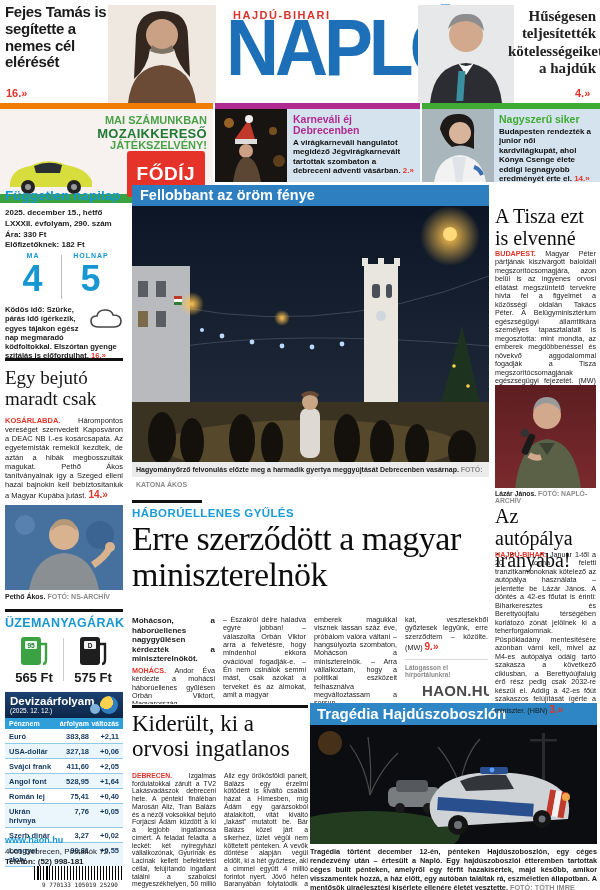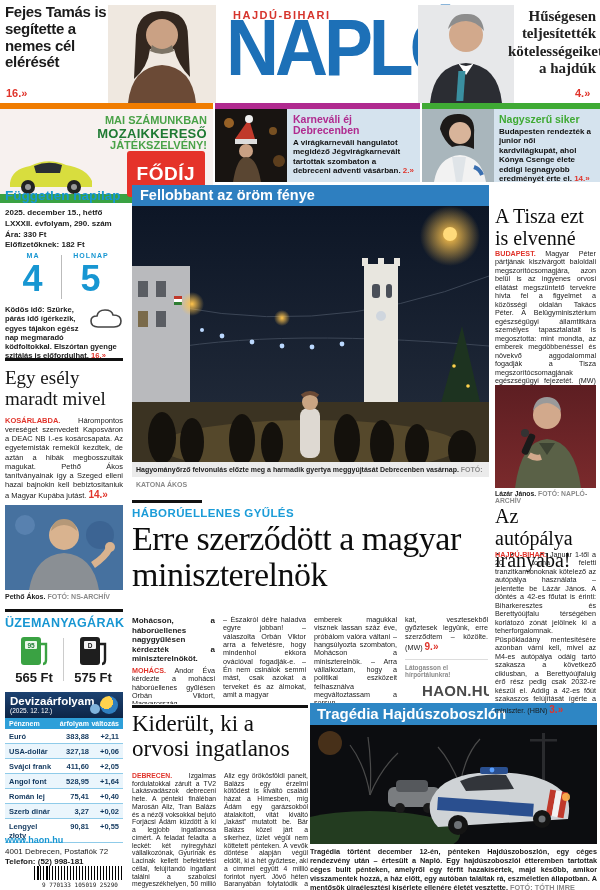--- a/index.html
+++ b/index.html
@@ -227,21 +227,21 @@
       <svg width="34" height="24" viewBox="0 0 34 24">
           <path d="M9 20 Q2 20 2 14 Q2 9 8 9 Q9 3 16 3 Q23 3 24 8 Q32 8 32 14 Q32 20 25 20 Z" fill="#fff" stroke="#444" stroke-width="1.6"></path>
         </svg>
     </span>
     <span>Ködös idő: Szürke, párás idő ígérkezik, egyes tájakon egész nap megmaradó ködfoltokkal. Elszórtan gyenge szitálás is előfordulhat.</span>
     <span class="pageref">16.»</span>
   </div>
 
   <div class="abs rule" style="left:5px;top:358px;width:118px;"></div>
 
-  <div class="abs lr-h1 serif">Egy esély maradt mivel</div>
+  <div class="abs lr-h1 serif">Egy bejutó maradt csak</div>
   <div class="abs lr-body just">
     <span class="tag">KOSÁRLABDA.</span>
     <span>Hárompontos vereséget szenvedett Kaposváron a DEAC NB I.-es kosárcsapata. Az egyetemisták remekül kezdtek, de aztán a hibák megbosszulták magukat. Pethő Ákos tanítványainak így a Szeged elleni hazai bajnokin kell bebiztosítaniuk a Magyar Kupába jutást.</span>
     <span class="pageref ref-inline">14.»</span>
   </div>
 
   <div class="abs" style="left:5px;top:505px;width:118px;height:85px;">
     <svg width="118" height="85" viewBox="0 0 118 85">
       <rect width="118" height="85" fill="#46719f"></rect>
       <circle cx="20" cy="20" r="10" fill="#5d86b3" opacity=".8"></circle>
@@ -311,20 +311,25 @@
       </div>
     <div class="cur-row">
         <div class="c-name">Angol font</div>
         <div class="c-rate">528,95</div>
         <div class="c-chg">+1,64</div>
       </div>
     <div class="cur-row">
         <div class="c-name">Román lej</div>
         <div class="c-rate">75,41</div>
         <div class="c-chg">+0,40</div>
+      </div>
+    <div class="cur-row">
+        <div class="c-name">Ukrán hrivnya</div>
+        <div class="c-rate">7,76</div>
+        <div class="c-chg">+0,05</div>
       </div>
     <div class="cur-row">
         <div class="c-name">Szerb dinár</div>
         <div class="c-rate">3,27</div>
         <div class="c-chg">+0,02</div>
       </div>
     <div class="cur-row">
         <div class="c-name">Lengyel złoty</div>
         <div class="c-rate">90,81</div>
         <div class="c-chg">+0,55</div>

